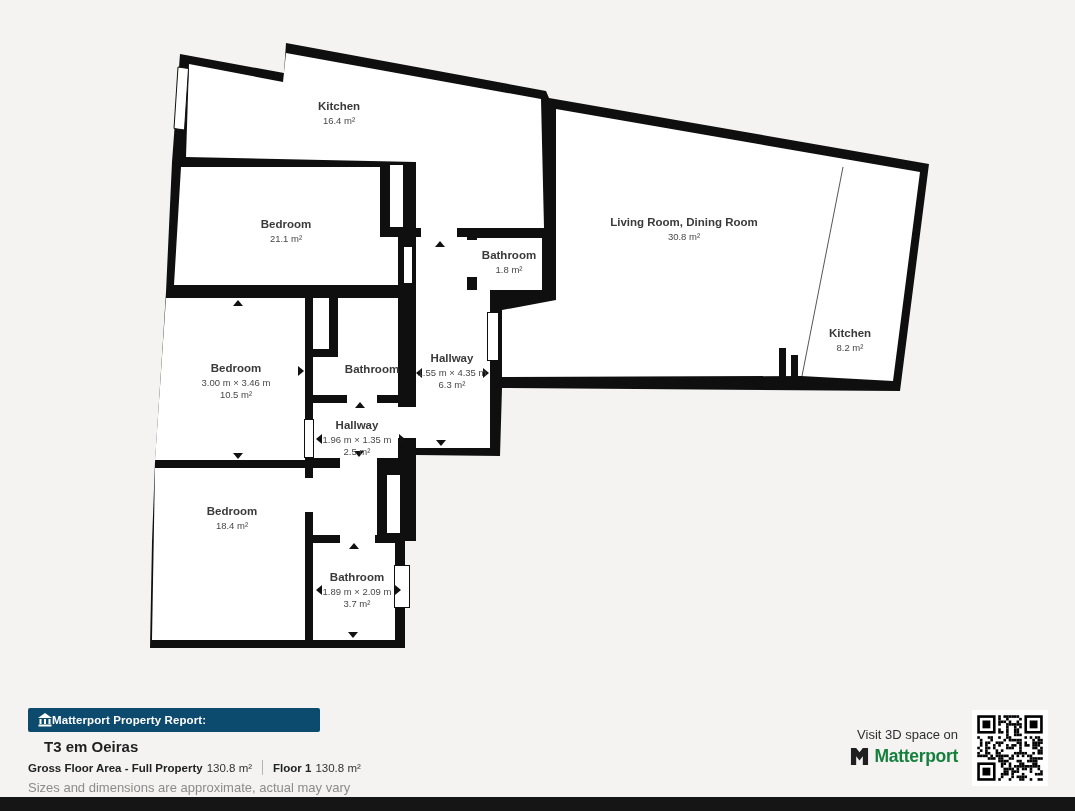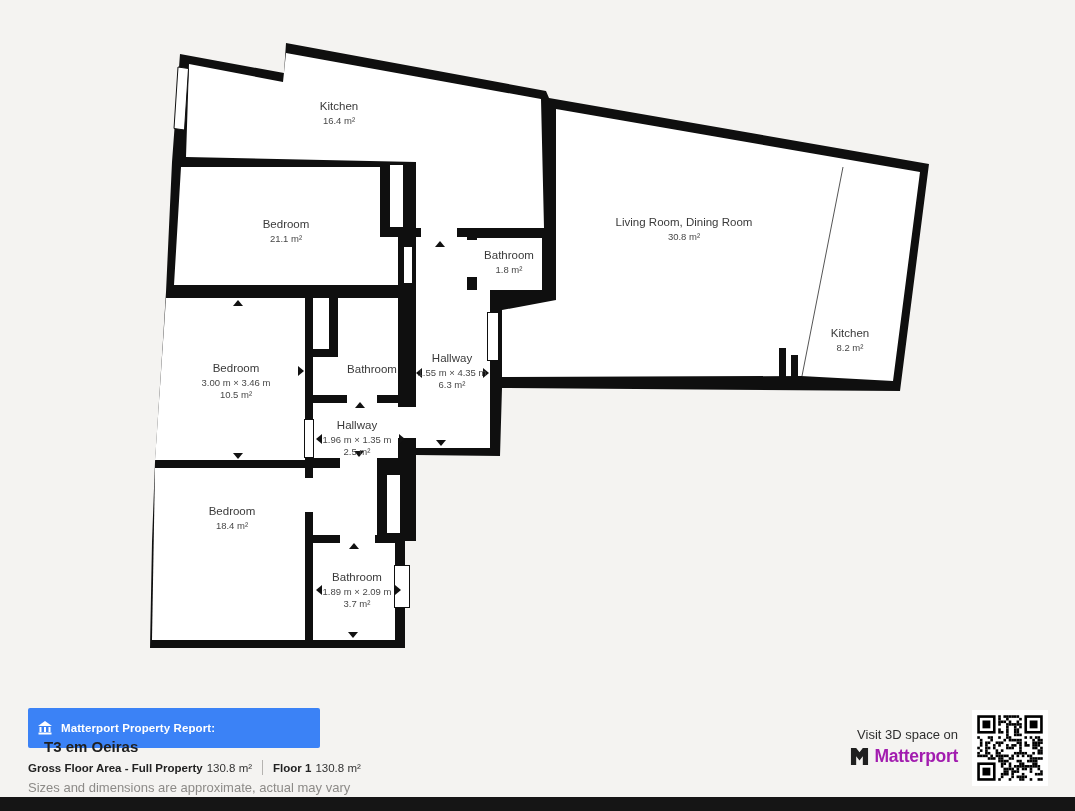--- a/index.html
+++ b/index.html
@@ -13,40 +13,40 @@
   #plan-svg{position:absolute;left:0;top:0;}
   .room-label{
     position:absolute;
     transform:translate(-50%,0);
     text-align:center;
     color:#3d3d3d;
     line-height:1.35;
     white-space:nowrap;
     pointer-events:none;
   }
-  .room-label .rname{font-weight:normal;font-size:11.5px;color:#3a3a3a;text-align:center;}
+  .room-label .rname{font-weight:bold;font-size:11.5px;color:#3a3a3a;text-align:center;}
   .room-label .rdims{font-size:9.5px;color:#484848;}
   .room-label .rarea{font-size:9.5px;color:#484848;}
   
   .badge{
-    position:absolute;left:28px;top:708px;width:292px;height:40px;
-    background:#3b82f6;border-radius:2px;color:#fff;
-    display:flex;align-items:center;gap:9px;padding-left:10px;box-sizing:border-box;
+    position:absolute;left:28px;top:708px;width:292px;height:24px;
+    background:#0c4a6e;border-radius:2px;color:#fff;
+    display:flex;align-items:center;padding-left:10px;box-sizing:border-box;
   }
   .badge .btxt{font-size:11.5px;font-weight:bold;letter-spacing:.1px;}
   .plan-title{position:absolute;left:44px;top:738px;font-size:15px;font-weight:bold;color:#1f1f1f;}
   .metrics{position:absolute;left:28px;top:760px;display:flex;align-items:center;font-size:11.5px;color:#222;}
   .metrics b{font-weight:bold;}
   .metrics .val{font-weight:normal;margin-left:4px;color:#333;}
   .metrics .sep{width:1px;height:15px;background:#b5b3b0;margin:0 10px;}
   .disclaimer{position:absolute;left:28px;top:780px;font-size:13px;color:#8d8b88;}
   .cta{position:absolute;left:845px;top:727px;width:113px;text-align:right;color:#2e2e2e;}
   .cta .line1{font-size:13px;}
   .cta .brandrow{display:flex;align-items:center;justify-content:flex-end;gap:5px;margin-top:4px;}
-  .cta .brand{font-size:17.5px;font-weight:bold;color:#a21caf;letter-spacing:-0.3px;}
+  .cta .brand{font-size:17.5px;font-weight:bold;color:#15803d;letter-spacing:-0.3px;}
   .qr{position:absolute;left:972px;top:710px;width:76px;height:76px;background:#fff;}
   .bottom-bar{position:absolute;left:0;top:797px;width:1075px;height:14px;background:#151515;}
 </style>
 </head>
 <body>
 
 <svg id="plan-svg" width="1075" height="700" viewBox="0 0 1075 700">
 
   <polygon fill="#0f0f0f" points="
     180,54 284,73 286,43 546,91 549,98 929,164 900,391 502,388 500,456 416,455

